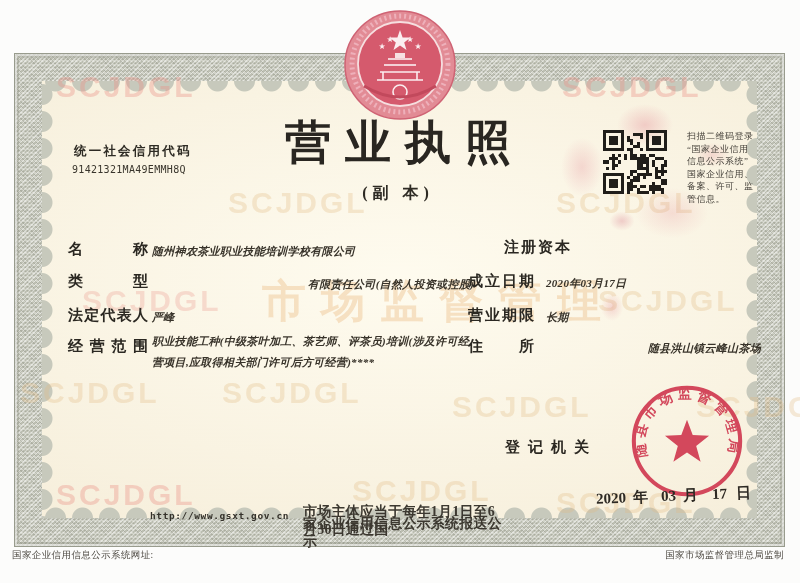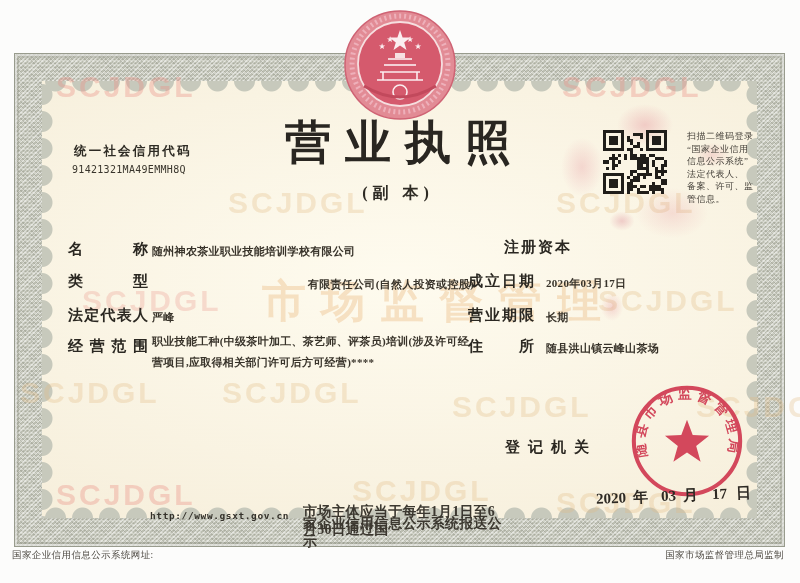--- a/index.html
+++ b/index.html
@@ -61,21 +61,21 @@
   
   .qr{position:absolute;left:603px;top:130px;width:64px;height:64px;}
   .qr-caption{position:absolute;left:687px;top:130px;width:68px;font-size:9px;line-height:12.6px;
       color:#45413a;letter-spacing:.5px;}
 
   
   .flabel{position:absolute;font-family:"Liberation Sans",sans-serif;font-weight:bold;color:#2b2822;
       font-size:15px;text-align:justify;text-align-last:justify;}
   .flabel-l{left:68px;width:80px;}
   .flabel-r{left:468px;width:66px;}
-  .fvalue{position:absolute;font-size:11px;color:#38332a;font-weight:bold;letter-spacing:.3px;line-height:21px;}
+  .fvalue{position:absolute;font-size:11px;color:#38332a;font-weight:bold;letter-spacing:.3px;line-height:21px;font-style:italic;}
   .fvalue-l{left:152px;width:322px;}
   .fvalue-r{left:546px;width:215px;}
 
   
   .reg-label{position:absolute;left:505px;top:438px;font-family:"Liberation Sans",sans-serif;
       font-weight:bold;font-size:15px;letter-spacing:8px;color:#2b2822;}
   .seal{position:absolute;left:629px;top:383px;width:116px;height:116px;opacity:.92;}
   .date-row{position:absolute;left:596px;top:486px;width:186px;display:flex;align-items:baseline;
       font-size:15px;font-weight:bold;color:#2e2a24;transform:rotate(-2.3deg);}
   .date-row span{display:inline-block;}
@@ -277,41 +277,41 @@
       <rect x="2" y="2" width="3" height="3" fill="#201e1a"></rect>
       <rect x="14.5" y="0.5" width="6" height="6" fill="none" stroke="#201e1a" stroke-width="1"></rect>
       <rect x="16" y="2" width="3" height="3" fill="#201e1a"></rect>
       <rect x="0.5" y="14.5" width="6" height="6" fill="none" stroke="#201e1a" stroke-width="1"></rect>
       <rect x="2" y="16" width="3" height="3" fill="#201e1a"></rect>
     </svg>
   <div class="qr-caption">
     <div>扫描二维码登录</div>
     <div>“国家企业信用</div>
     <div>信息公示系统”</div>
-    <div>法定代表人、</div>
+    <div>国家企业信用、</div>
     <div>备案、许可、监</div>
     <div>管信息。</div>
   </div>
 
   <div class="flabel flabel-l" style="top:240px;">名称</div>
   <div class="fvalue fvalue-l" style="top:241px;">随州神农茶业职业技能培训学校有限公司</div>
   <div class="flabel flabel-l" style="top:272px;">类型</div>
   <div class="fvalue fvalue-l" style="top:274px;text-align:right;">有限责任公司(自然人投资或控股)</div>
   <div class="flabel flabel-l" style="top:306px;">法定代表人</div>
   <div class="fvalue fvalue-l" style="top:307px;">严峰</div>
   <div class="flabel flabel-l" style="top:337px;">经营范围</div>
   <div class="fvalue fvalue-l" style="top:331px;">职业技能工种(中级茶叶加工、茶艺师、评茶员)培训(涉及许可经营项目,应取得相关部门许可后方可经营)****</div>
 
   <div class="flabel flabel-r" style="top:238px;margin-left:36px;">注册资本</div>
   <div class="flabel flabel-r" style="top:272px;">成立日期</div>
   <div class="fvalue fvalue-r" style="top:273px;">2020年03月17日</div>
   <div class="flabel flabel-r" style="top:306px;">营业期限</div>
   <div class="fvalue fvalue-r" style="top:307px;">长期</div>
   <div class="flabel flabel-r" style="top:337px;">住所</div>
-  <div class="fvalue fvalue-r" style="top:338px;">随县洪山镇云峰山茶场</div>
+  <div class="fvalue fvalue-r" style="top:338px;text-align:right;">随县洪山镇云峰山茶场</div>
 
   <div class="reg-label">登记机关</div>
   <svg class="seal" viewBox="0 0 120 120">
     <defs>
         <path id="sealArc" d="M 22 82 A 44 44 0 1 1 98 82" fill="none"></path>
       </defs>
     <circle cx="60" cy="60" r="55" fill="none" stroke="#d03a51" stroke-width="4.2"></circle>
     <text font-size="14.5" font-weight="bold" fill="#d03a51" letter-spacing="4.5" font-family="Liberation Serif, serif">
       <textPath href="#sealArc" startOffset="50%" text-anchor="middle">随县市场监督管理局</textPath>
     </text>

